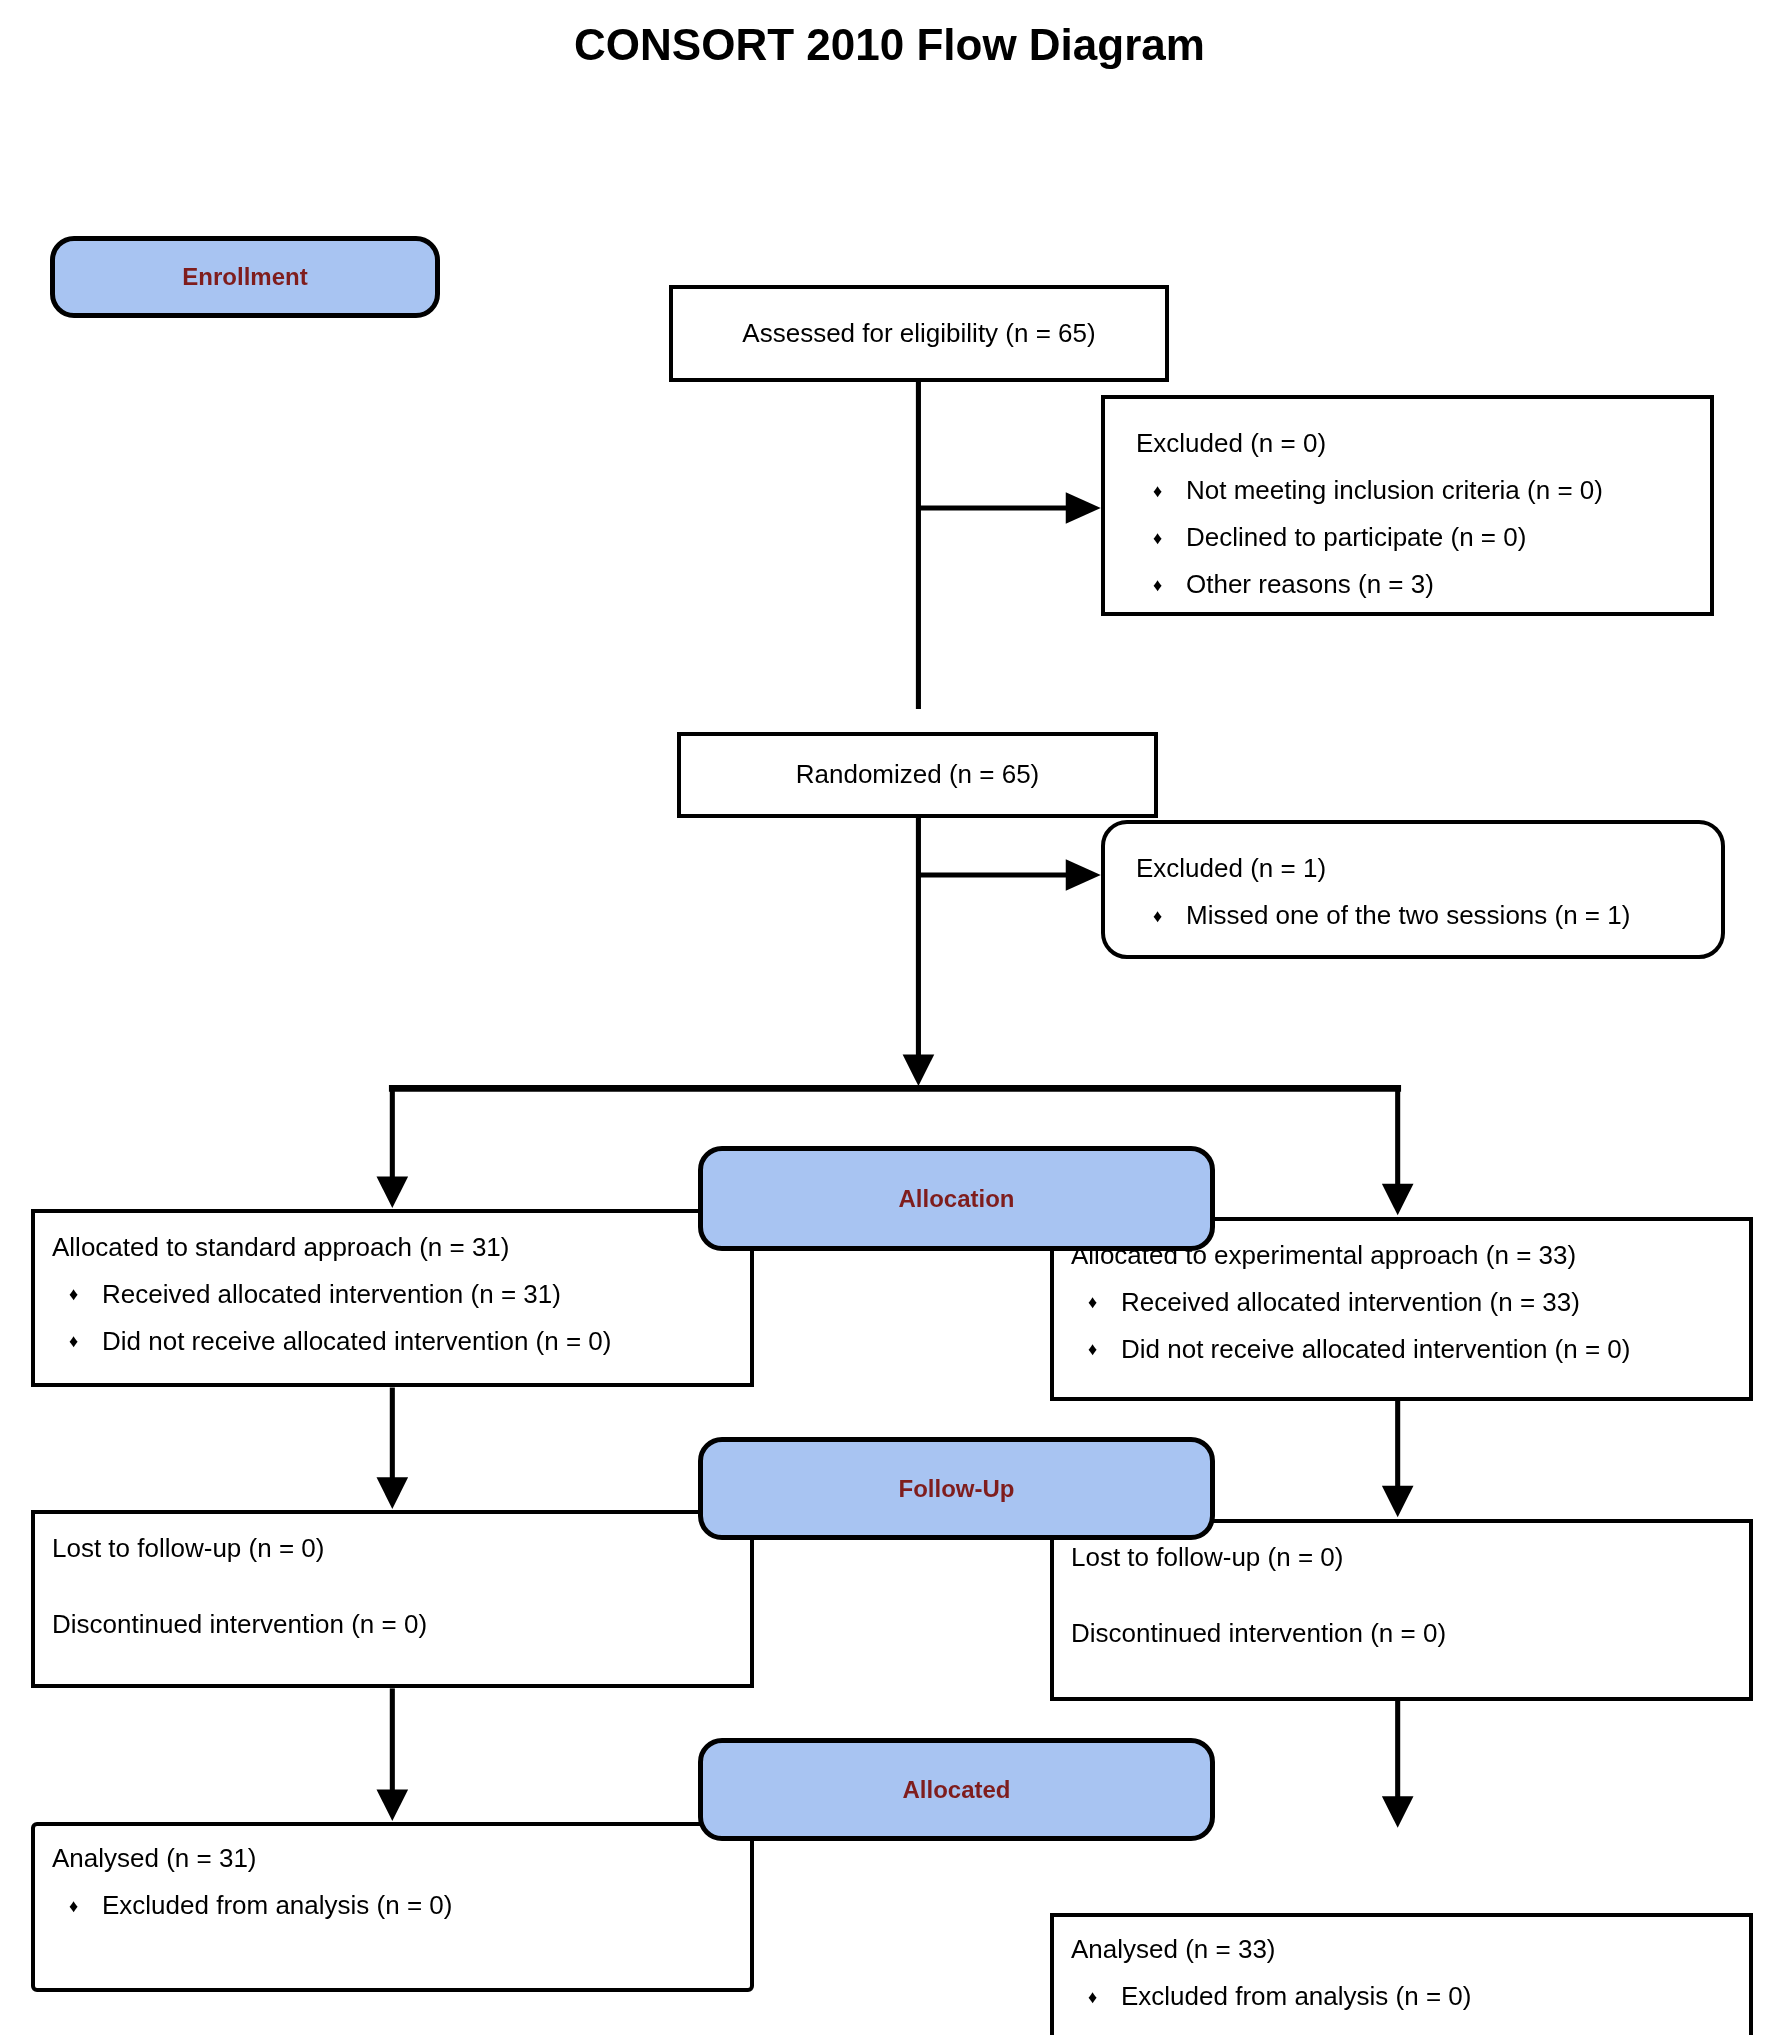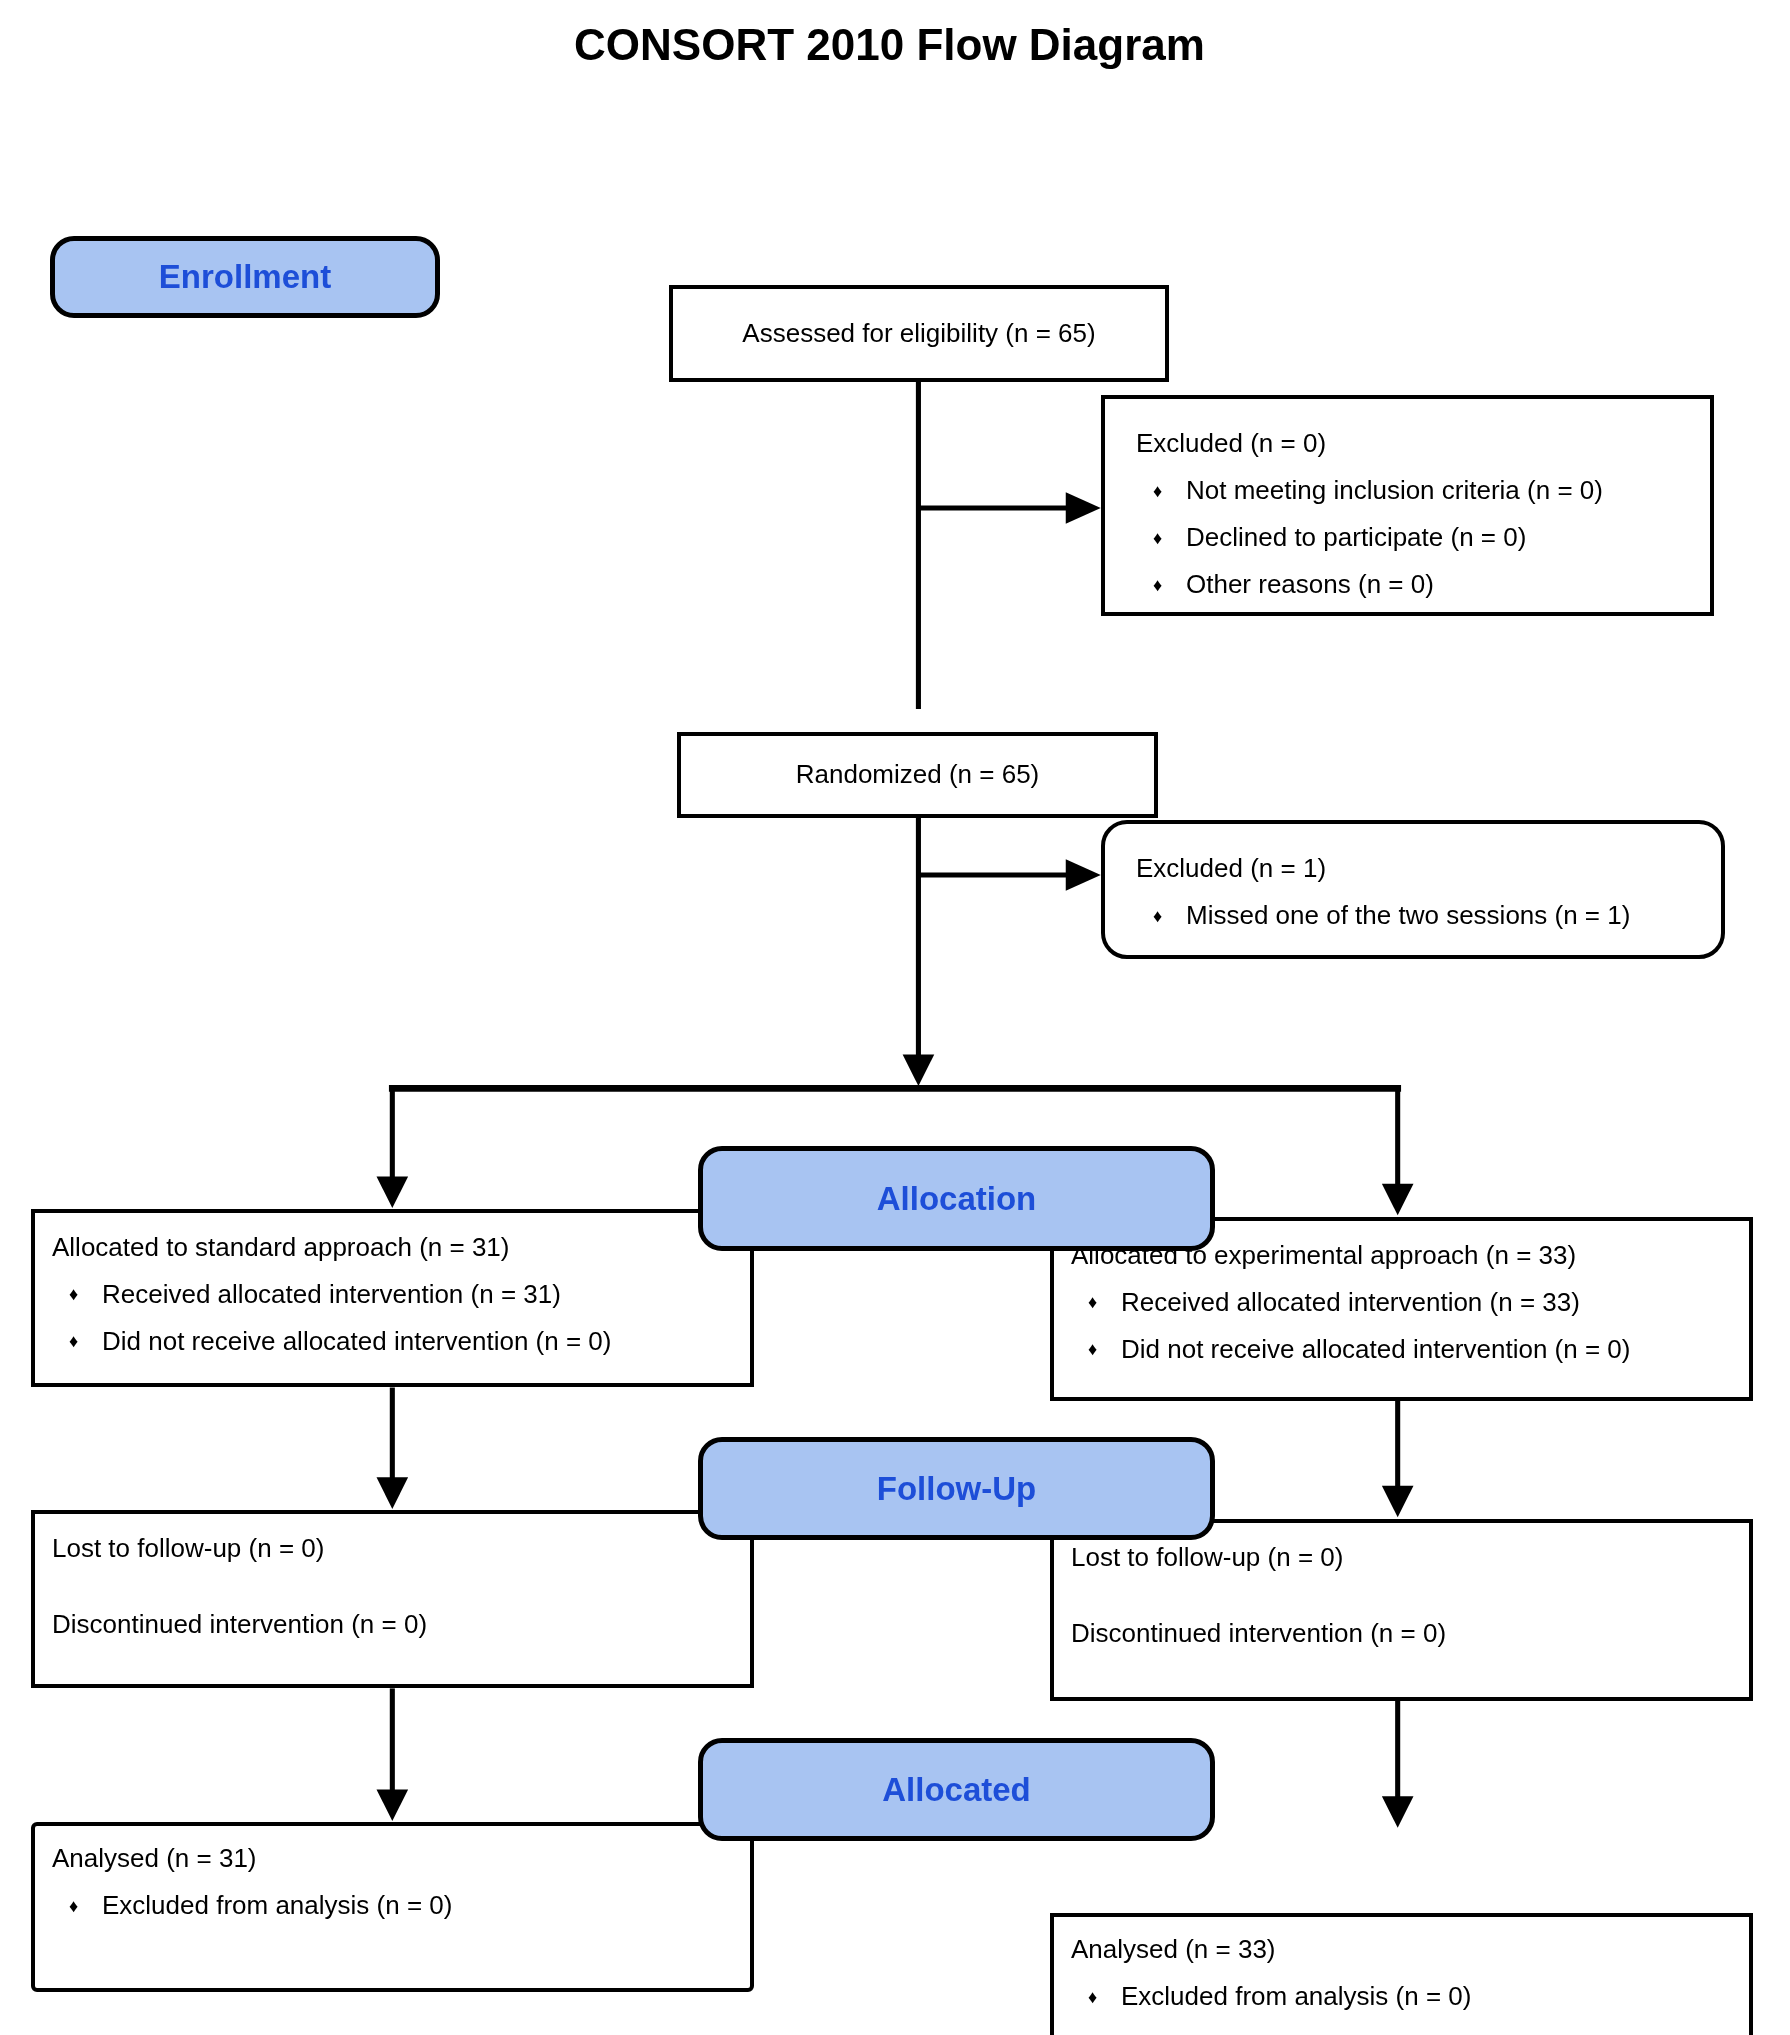--- a/index.html
+++ b/index.html
@@ -71,23 +71,23 @@
   }
   .stage {
     position: absolute;
     box-sizing: border-box;
     background: #a8c4f2;
     border: 5.1px solid #000000;
     border-radius: 24px;
     display: flex;
     align-items: center;
     justify-content: center;
-    font-size: 33px;
+    font-size: 24px;
     font-weight: bold;
-    color: #1d4ed8;
+    color: #7f1d1d;
   }
 </style>
 </head>
 <body>
 
 <div class="canvas">
 
   <svg class="wires" viewBox="0 0 3171 3605" xmlns="http://www.w3.org/2000/svg">
     <line x1="1627" y1="635" x2="1627" y2="1256" stroke-width="9"></line>
     <line x1="1627" y1="900" x2="1902" y2="900" stroke-width="9"></line>
@@ -125,21 +125,21 @@
       <div class="line">
         <span class="bullet">♦</span>
         <span>Not meeting inclusion criteria (n = 0)</span>
       </div>
       <div class="line">
         <span class="bullet">♦</span>
         <span>Declined to participate (n = 0)</span>
       </div>
       <div class="line">
         <span class="bullet">♦</span>
-        <span>Other reasons (n = 0)</span>
+        <span>Other reasons (n = 3)</span>
       </div>
     </div>
   </div>
 
   <div class="wbox center" style="left:677px; top:708px; width:481px; height:86px;">
     <span>Randomized (n = 65)</span>
   </div>
 
   <div class="wbox" style="left:1101px; top:820px; width:624px; height:139px;border-radius:26px;">
     <div class="lines deep pt38">

